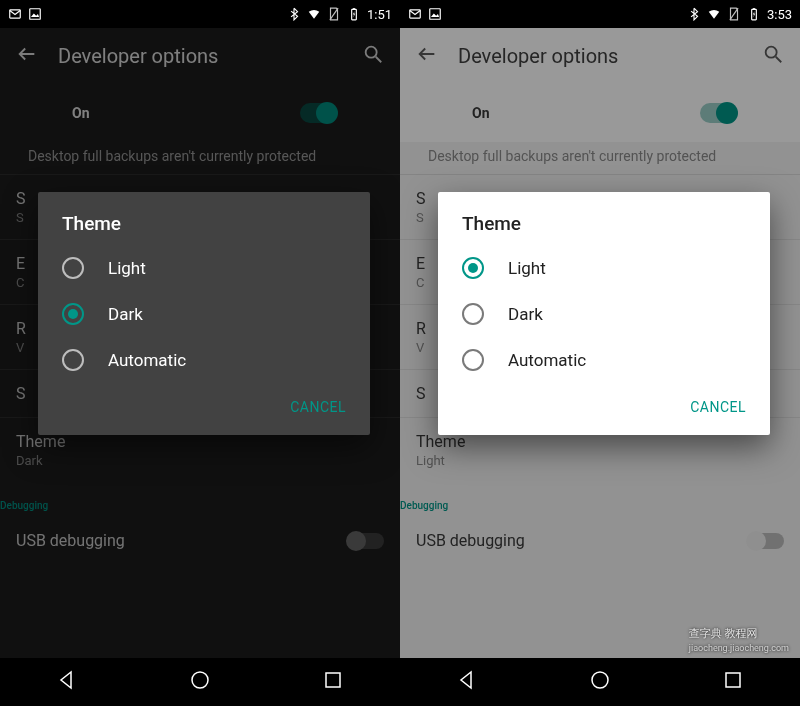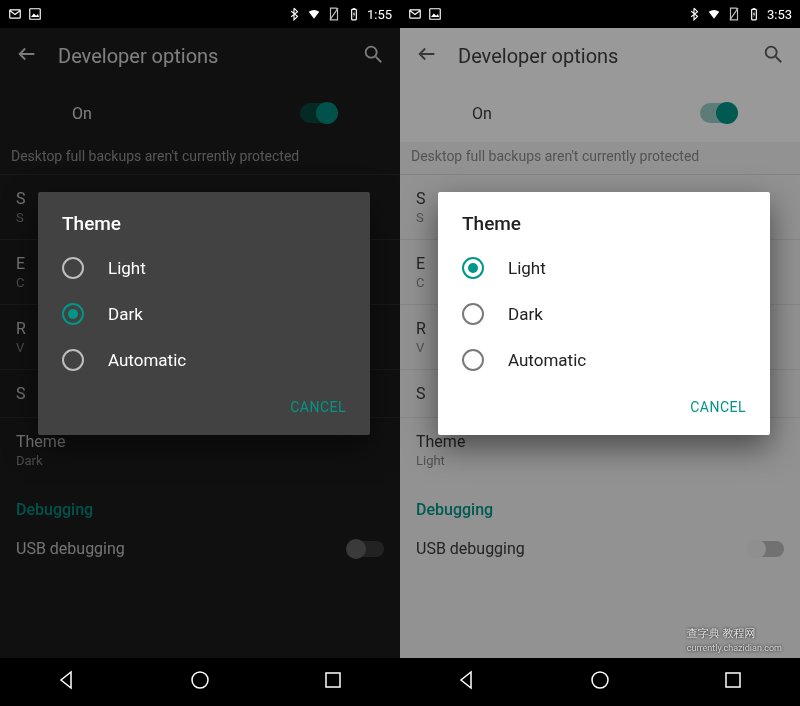--- a/index.html
+++ b/index.html
@@ -23,43 +23,43 @@
   .app-bar { height:56px; display:flex; align-items:center; padding:0 16px; gap:20px;}
   .dark .app-bar { background:#1e1e1e; color:#e8e8e8;}
   .light .app-bar { background:#ffffff; color:#404040;}
   .app-title { font-size:20px; font-weight:400; flex:1;}
   .icon-btn svg { width:22px; height:22px;}
 
   
   .toggle-row { height:58px; display:flex; align-items:center; padding:0 64px 0 72px;}
   .dark .toggle-row { background:#1e1e1e; color:#eaeaea;}
   .light .toggle-row { background:#ffffff; color:#3a3a3a;}
-  .toggle-row .lbl { font-size:16px; flex:1;}
+  .toggle-row .lbl { font-size:14px; flex:1;font-weight:bold;}
   .switch { width:36px; height:20px; border-radius:10px; position:relative;}
   .switch .knob { width:22px; height:22px; border-radius:50%; position:absolute; top:-1px;}
   .dark .switch { background:#0a4e46;}
   .dark .switch .knob { right:-2px; background:#009688;}
   .light .switch { background:#9ccfc8;}
   .light .switch .knob { right:-2px; background:#009688;}
 
-  .subtext-row { padding:6px 11px 10px; font-size:14px;}
+  .subtext-row { padding:6px 28px 10px; font-size:14px;}
   .dark .subtext-row { color:#9e9e9e; border-bottom:1px solid #2e2e2e;}
   .light .subtext-row { color:#8a8a8a; border-bottom:1px solid #dddddd;}
 
   .setting-row { padding:14px 16px;}
   .setting-row .primary{ font-size:16px;}
   .setting-row .secondary{ font-size:13px; margin-top:2px;}
   .dark .setting-row .primary{ color:#d2d2d2;}
   .dark .setting-row .secondary{ color:#8a8a8a;}
   .light .setting-row .primary{ color:#3a3a3a;}
   .light .setting-row .secondary{ color:#8a8a8a;}
   .dark .cut{ border-bottom:1px solid #2e2e2e;}
   .light .cut{ border-bottom:1px solid #e2e2e2;}
 
-  .section-header { padding:18px 16px 8px; font-size:16px; font-weight:500;}
+  .section-header { padding:18px 0 8px; font-size:10px; font-weight:500;}
   .dark .section-header{ color:#009688;}
   .light .section-header{ color:#009688;}
 
   .usb-row { display:flex; align-items:center; padding:12px 16px;}
   .usb-row .primary{ flex:1; font-size:16px;}
   .dark .usb-row .primary{ color:#d2d2d2;}
   .light .usb-row .primary{ color:#3a3a3a;}
   .switch-off { width:36px; height:16px; border-radius:8px; position:relative;}
   .switch-off .knob{ width:20px; height:20px; border-radius:50%; position:absolute; top:-2px; left:-2px;}
   .dark .switch-off{ background:#3f3f3f;}
@@ -83,21 +83,21 @@
   .radio-item { display:flex; align-items:center; gap:24px; padding:12px 24px; font-size:17px;}
   .radio { width:22px; height:22px; border-radius:50%; border:2px solid; position:relative; flex-shrink:0;}
   .dark .radio { border-color:#bdbdbd;}
   .light .radio { border-color:#7a7a7a;}
   .radio.sel { border-color:#009688;}
   .radio.sel::after{ content:""; position:absolute; inset:4px; border-radius:50%; background:#009688;}
   .dialog-actions { display:flex; justify-content:flex-end; padding:8px 14px 4px;}
   .cancel-btn { font-size:14px; font-weight:400; letter-spacing:0.5px; color:#009688; padding:8px 10px;}
 
   
-  .watermark { position:absolute; right:18px; bottom:52px; font-size:11px; color:rgba(255,255,255,0.85); text-shadow:0 0 3px #000; pointer-events:none;}
+  .watermark { position:absolute; right:11px; bottom:52px; font-size:11px; color:rgba(255,255,255,0.85); text-shadow:0 0 3px #000; pointer-events:none;}
   .watermark .sub { font-size:9px; color:rgba(255,255,255,0.7);}
 </style>
 </head>
 <body>
 
 <div class="side-by-side">
 
   <div class="phone dark">
     <div class="screen-bg">
 
@@ -133,21 +133,21 @@
                 <line x1="5" y1="22" x2="19" y2="2" stroke="#c0c0c0" stroke-width="2"></line>
               </svg>
             </span>
           <span>
               <svg viewBox="0 0 24 24" fill="#fff">
                 <rect x="8" y="4" width="8" height="18" rx="1" fill="none" stroke="#fff" stroke-width="2"></rect>
                 <rect x="10" y="2" width="4" height="2"></rect>
                 <path d="M13 7 L10 13 L12 13 L11 18 L14 11 L12 11 Z"></path>
               </svg>
             </span>
-          <span>1:55</span>
+          <span>1:51</span>
         </div>
       </div>
 
       <div class="app-bar">
         <span class="icon-btn"><svg viewBox="0 0 24 24" fill="none" stroke="#e0e0e0" stroke-width="2">
               <path d="M20 12 H4 M10 6 L4 12 L10 18"></path>
             </svg></span>
         <span class="app-title">Developer options</span>
         <span class="icon-btn"><svg viewBox="0 0 24 24" fill="none" stroke="#e0e0e0" stroke-width="2">
               <circle cx="10" cy="10" r="6"></circle>
@@ -345,17 +345,17 @@
         <span class="radio"></span>
         <span>Automatic</span>
       </div>
       <div class="dialog-actions">
         <span class="cancel-btn">CANCEL</span>
       </div>
     </div>
 
     <div class="watermark">
       <span>查字典</span>&nbsp;<span>教程网</span><br>
-      <span class="sub">currently.chazidian.com</span>
+      <span class="sub">jiaocheng.jiaocheng.com</span>
     </div>
   </div>
 
 </div>
 
 </body></html>

